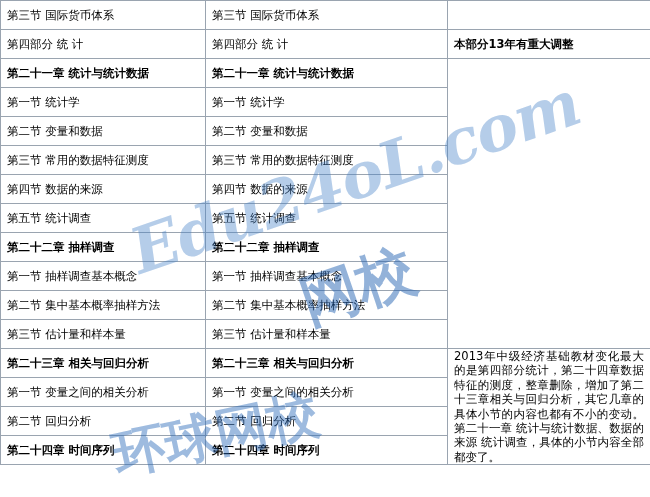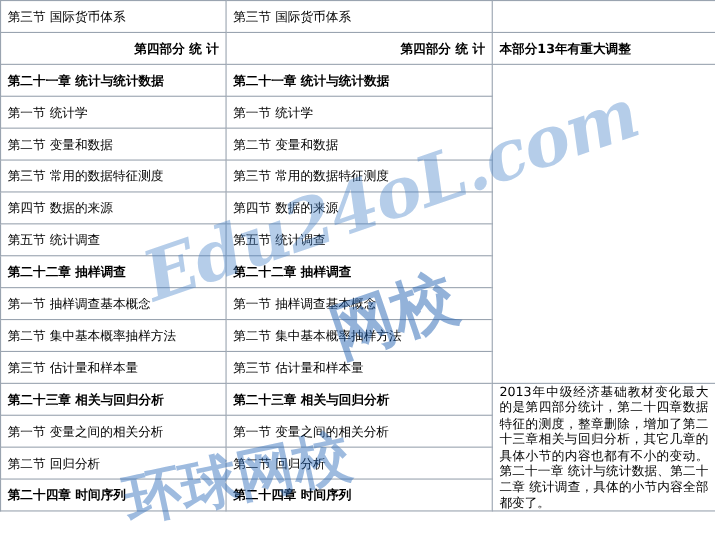--- a/index.html
+++ b/index.html
@@ -33,22 +33,22 @@
     background: transparent;
   }
   col.c1 { width: 205px; }
   col.c2 { width: 242px; }
   col.c3 { width: 203px; }
 
   .row-plain td { background: #ffffff; }
   .cell-white { background: #ffffff; }
   .cell-banner {
     background: #cfe0f2;
-    text-align: right;
-    font-weight: bold;
+    text-align: left;
+    font-weight: normal;
     font-size: 12.5px;
   }
   .cell-note-head {
     background: #cfe0f2;
     text-align: left;
     font-weight: bold;
     font-size: 12.5px;
     color: #c00000;
   }
   .chapter {
@@ -169,21 +169,21 @@
       <td class="cell-white blue-text">第二节  集中基本概率抽样方法</td>
     </tr>
     <tr>
       <td class="cell-white blue-text">第三节  估计量和样本量</td>
       <td class="cell-white blue-text">第三节  估计量和样本量</td>
     </tr>
 
     <tr>
       <td class="cell-white chapter">第二十三章  相关与回归分析</td>
       <td class="cell-white chapter blue-text">第二十三章  相关与回归分析</td>
-      <td class="note-cell" rowspan="4">2013年中级经济基础教材变化最大的是第四部分统计，第二十四章数据特征的测度，整章删除，增加了第二十三章相关与回归分析，其它几章的具体小节的内容也都有不小的变动。第二十一章  统计与统计数据、第二十二章  统计调查，具体的小节内容全部都变了。</td>
+      <td class="note-cell" rowspan="4">2013年中级经济基础教材变化最大的是第四部分统计，第二十四章数据特征的测度，整章删除，增加了第二十三章相关与回归分析，其它几章的具体小节的内容也都有不小的变动。第二十一章  统计与统计数据、数据的来源  统计调查，具体的小节内容全部都变了。</td>
     </tr>
     <tr>
       <td class="cell-white">第一节  变量之间的相关分析</td>
       <td class="cell-white">第一节  变量之间的相关分析</td>
     </tr>
     <tr>
       <td class="cell-white blue-text">第二节  回归分析</td>
       <td class="cell-white blue-text">第二节  回归分析</td>
     </tr>
     <tr>

